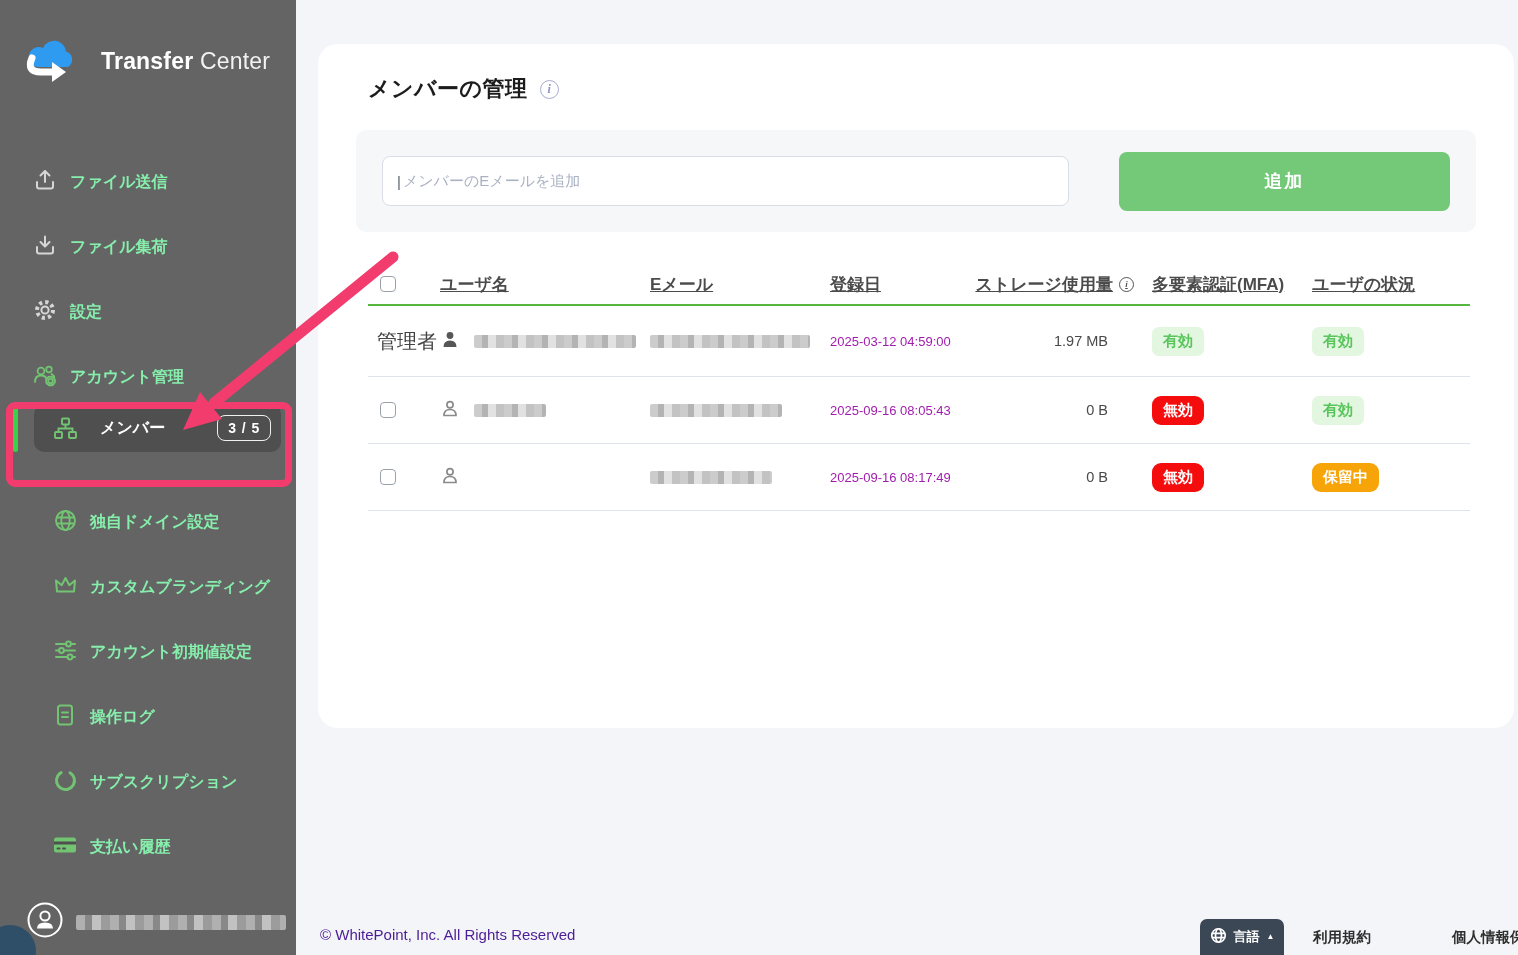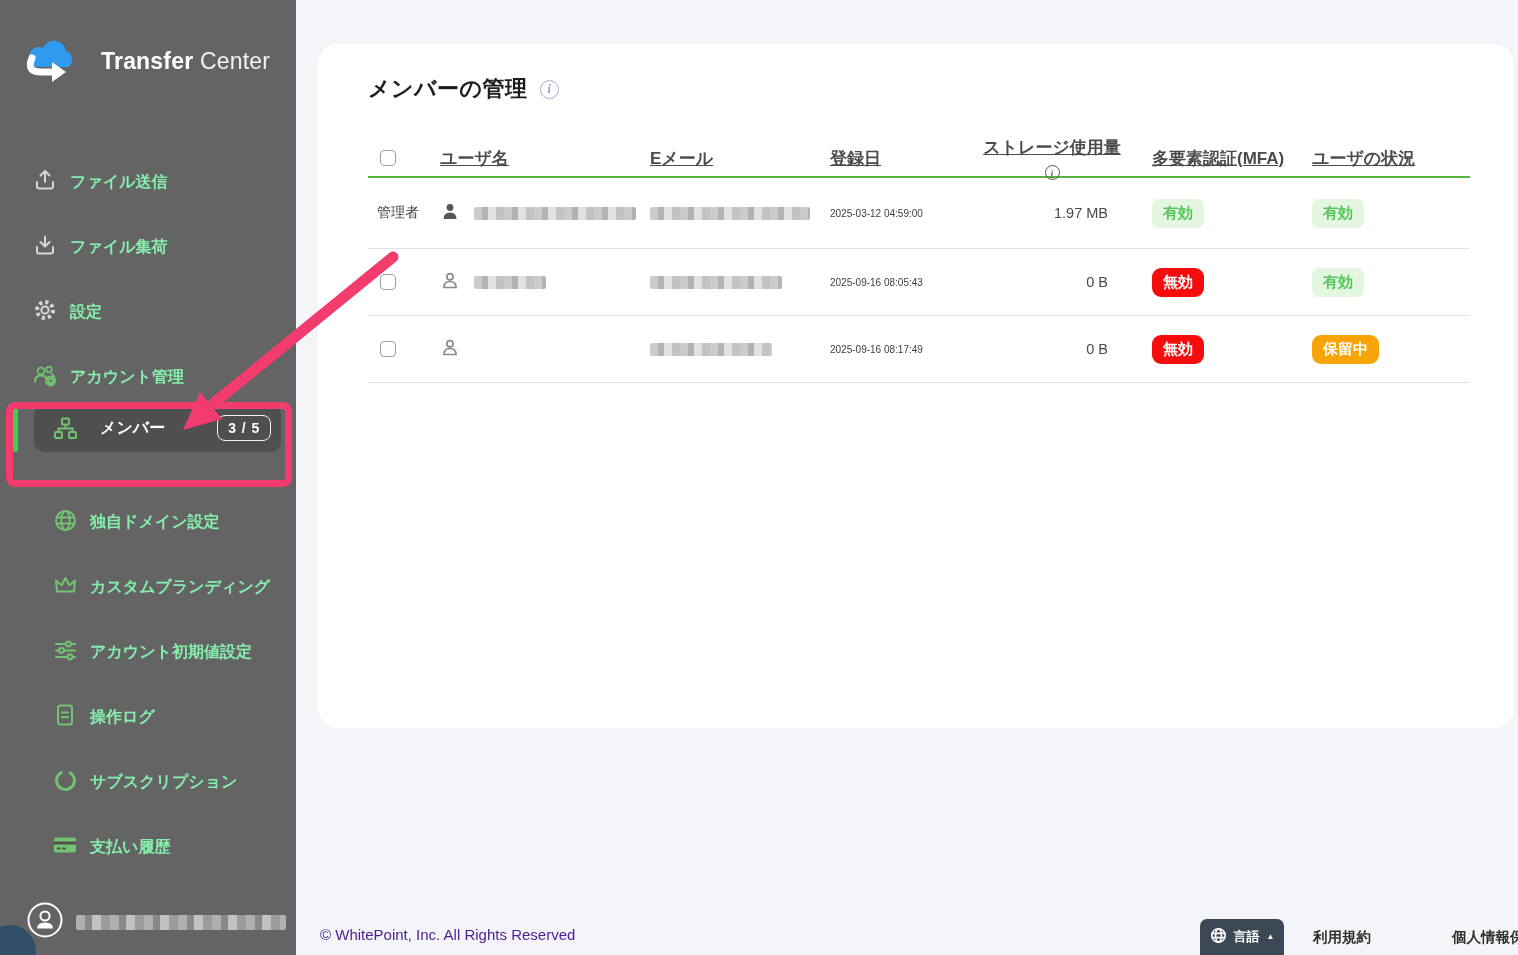--- a/index.html
+++ b/index.html
@@ -43,27 +43,27 @@
 
   
   .table { margin:32px 0 0 50px; width:1102px; }
   .tr { display:grid; grid-template-columns:62px 210px 190px 140px 168px 160px 172px; align-items:center; }
   .thead { height:42px; border-bottom:2.5px solid #57b63e; font-size:17px; font-weight:700; color:#4b4b4b; }
   .thead .th { white-space:nowrap;text-decoration:underline; }
   .row { height:67px; border-bottom:1px solid #dfe3ea; font-size:14px; color:#3c3c3c; }
   .row.first { height:71px; }
   .cell-check { padding-left:12px; }
   .checkbox { width:16px; height:16px; border:1.6px solid #9ba1ab; border-radius:4px; background:#fff; cursor:pointer; }
-  .role-label { font-size:14px; color:#444; padding-left:9px; white-space:nowrap; }
+  .role-label { font-size:20px; color:#444; padding-left:9px; white-space:nowrap; }
   .name-cell { display:flex; align-items:center; gap:14px; padding-left:10px; }
   .email-cell { padding-left:10px; }
-  .date-cell { white-space:nowrap; font-size:10px; color:#404040; }
+  .date-cell { white-space:nowrap; font-size:13px; color:#a21caf; }
   .storage-cell { text-align:right; padding-right:30px; font-size:14.5px; color:#4a4a4a; }
   .mfa-cell, .status-cell { padding-left:14px; }
-  .th-storage { display:flex; align-items:center; justify-content:flex-end; gap:6px; padding-right:4px;flex-direction:column; }
+  .th-storage { display:flex; align-items:center; justify-content:flex-end; gap:6px; padding-right:4px; }
   .info-circle.dark { width:15px; height:15px; border-color:#555; color:#555; }
   .info-circle.dark::before { font-size:9px; }
 
   .blur-light { height:13px; border-radius:2px;
     background:repeating-linear-gradient(90deg,#c6c6c6 0 8px,#ababab 8px 14px,#dedede 14px 22px,#bcbcbc 22px 30px);
     opacity:.9; }
 
   .badge { display:inline-block; font-size:15px; font-weight:700; border-radius:7px; padding:5px 11px; white-space:nowrap; }
   .badge.soft-green { background:#e2f6e0; color:#58c55c; }
   .badge.red { background:#f50d0d; color:#ffffff; border-radius:9px; }
@@ -239,20 +239,26 @@
 </div>
 
 <div class="main">
   <div class="card">
 
     <div class="page-title-row">
       <span class="page-title">メンバーの管理</span>
       <span class="info-circle"></span>
     </div>
 
+    <div class="add-panel">
+      <div class="fake-input">
+        <span>メンバーのEメールを追加</span>
+      </div>
+      <button class="add-btn">追加</button>
+    </div>
 
     <div class="table">
       <div class="tr thead">
         <div class="cell-check">
             <div class="checkbox"></div>
           </div>
         <div class="th name-cell">ユーザ名</div>
         <div class="th email-cell">Eメール</div>
         <div class="th">登録日</div>
         <div class="th th-storage">

